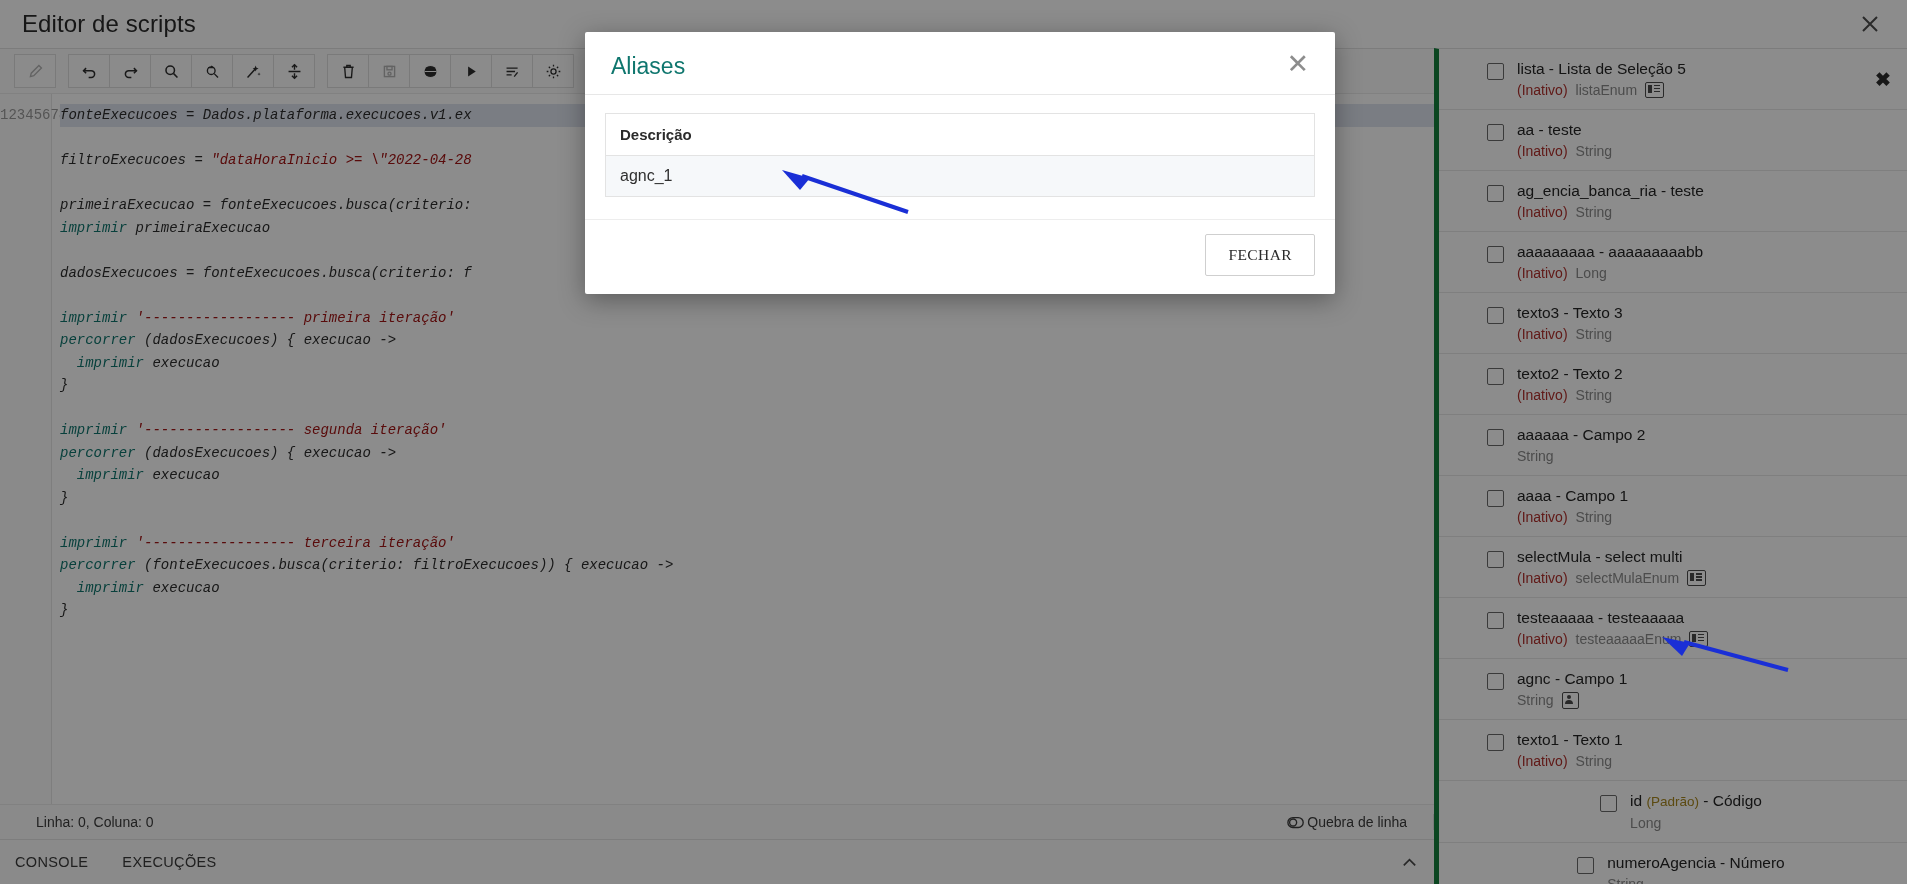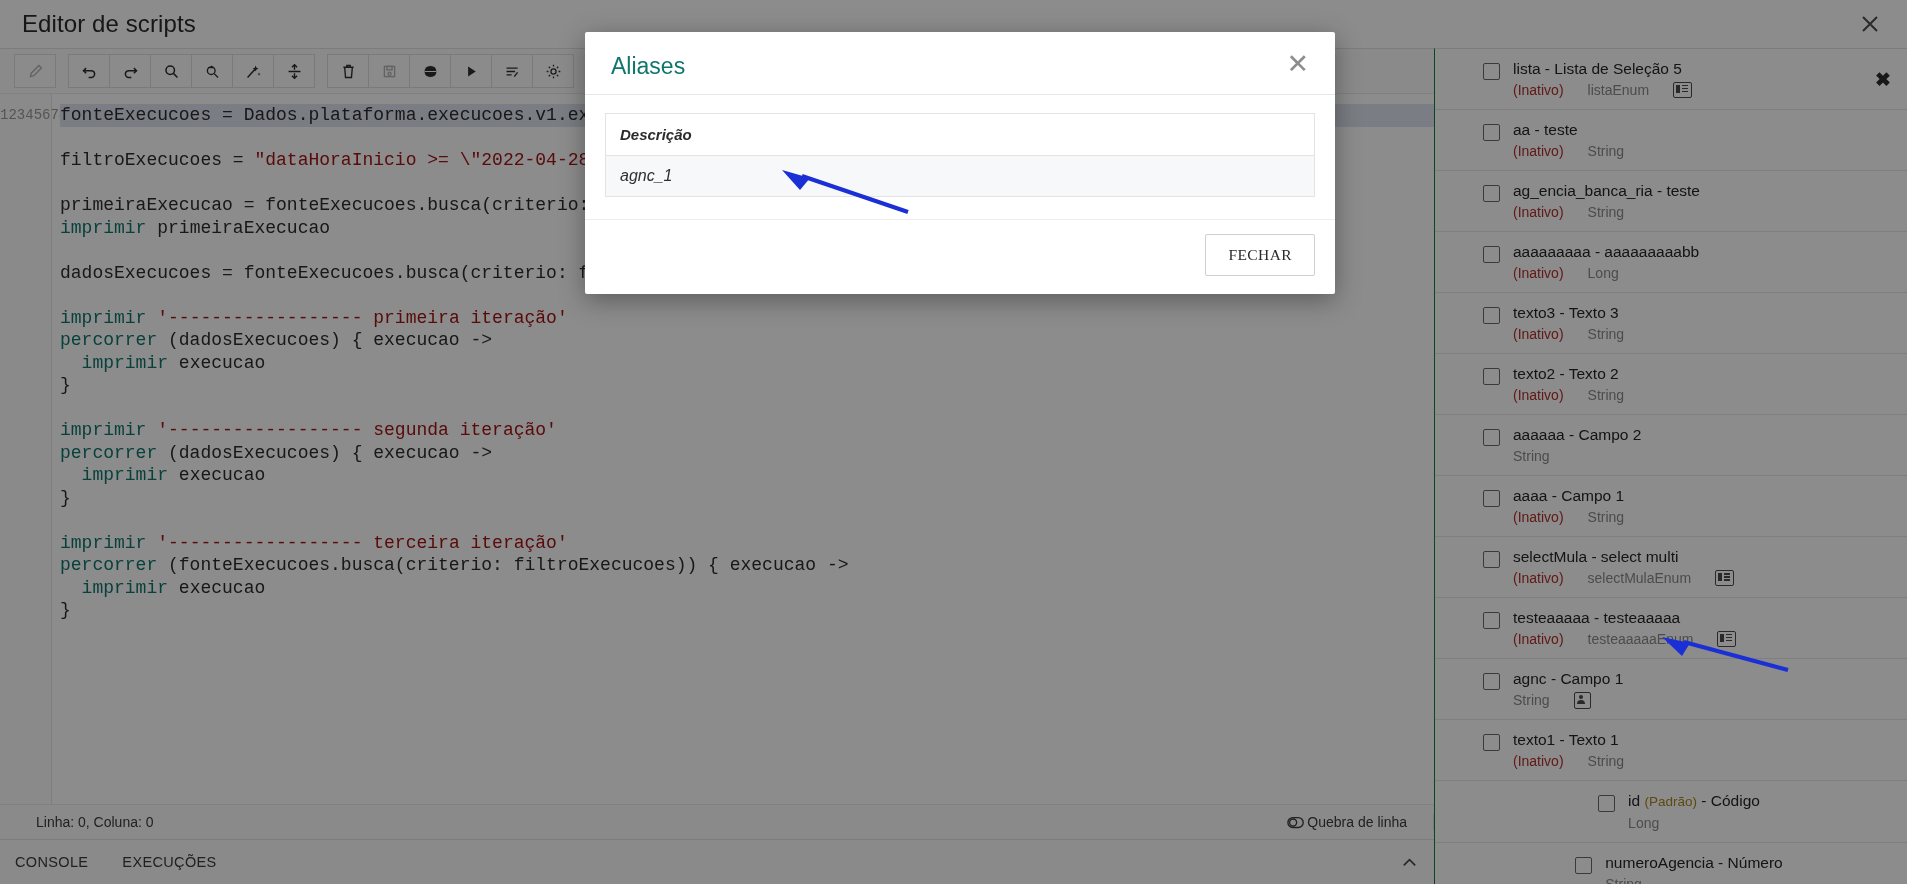--- a/index.html
+++ b/index.html
@@ -38,22 +38,22 @@
   .tb-btn.disabled{color:#b4b4b4;}
   .tb-btn svg{width:17px;height:17px;}
 
   .editor-wrap{flex:1;display:flex;background:#ffffff;position:relative;overflow:hidden;}
   .gutter{
     width:52px;flex:0 0 52px;background:#fbfbfb;border-right:1px solid #e6e6e6;
     font-family:"Liberation Mono",monospace;font-size:14px;color:#9a9a9a;
     text-align:right;padding:10px 9px 0 0;box-sizing:border-box;line-height:22.5px;
   }
   .code{
-    flex:1;font-family:"Liberation Mono",monospace;font-size:18px;line-height:22.5px;
-    padding:10px 0 0 8px;box-sizing:border-box;color:#2d2d2d;white-space:pre;overflow:hidden;
+    flex:1;font-family:"Liberation Mono",monospace;font-size:14px;line-height:22.5px;
+    padding:10px 0 0 8px;box-sizing:border-box;color:#2d2d2d;white-space:pre;overflow:hidden;font-style:italic;
   }
   .code .ln{display:block;height:22.5px;}
   .code .ln.active{background:#dfe4ef;}
   .kw{color:#0f766e;}
   .str{color:#a31515;}
 
   .editor-status{
     height:34px;display:flex;align-items:center;padding:0 0 0 36px;
     font-size:14px;color:#3c3c3c;background:#fbfbfb;border-top:1px solid #ececec;
   }
@@ -65,37 +65,37 @@
     height:44px;display:flex;align-items:center;gap:34px;padding:0 15px;
     background:#fbfbfb;border-top:1px solid #e4e4e4;
   }
   .bt-tab{font-size:14.5px;letter-spacing:.35px;color:#3b3b3b;cursor:pointer;}
   .bt-chevron{margin-left:auto;color:#4a4a4a;cursor:pointer;display:flex;align-items:center;}
   .bt-chevron svg{width:19px;height:19px;}
 
   
   .sidebar{
     width:473px;flex:0 0 473px;box-sizing:border-box;background:#ffffff;
-    border-left:1px solid #15803d;border-top:1px solid #e2e2e2;
+    border-left:5px solid #15803d;border-top:1px solid #e2e2e2;
     position:relative;overflow:hidden;
   }
   .sb-scroll{position:absolute;inset:0;overflow:hidden;}
   .sb-item{
     display:flex;align-items:flex-start;gap:13px;
     padding:10px 20px 10px 48px;box-sizing:border-box;
     border-bottom:1px solid #e8e8e8;position:relative;
   }
   .sb-item.root{padding-left:36px;justify-content:center;}
   .cbx{
     width:15px;height:15px;flex:0 0 15px;border:1.6px solid #6b6b6b;border-radius:2px;
     background:#fff;margin-top:4px;cursor:pointer;
   }
   .sb-text{display:flex;flex-direction:column;gap:3px;min-width:0;}
   .sb-title{font-size:15.5px;color:#262626;line-height:19px;}
-  .sb-sub{font-size:14px;line-height:18px;color:#8a8a8a;display:flex;align-items:center;gap:24px;}
+  .sb-sub{font-size:14px;line-height:18px;color:#8a8a8a;display:flex;align-items:center;gap:8px;}
   .inativo{color:#b0302c;}
   .padrao{color:#a8871f;font-size:13.5px;}
   .mini-ic{
     width:17px;height:14px;border:1.6px solid #4c4c4c;border-radius:2px;display:inline-block;
     position:relative;background:#fff;
   }
   .mini-ic.list::before{content:"";position:absolute;left:1.5px;top:2px;width:4px;height:8px;background:#4c4c4c;}
   .mini-ic.list::after{content:"";position:absolute;left:7.5px;top:2px;width:6px;height:8px;
     background:repeating-linear-gradient(to bottom,#4c4c4c 0 1.5px,transparent 1.5px 3px);}
   .mini-ic.person{width:15px;height:15px;}
@@ -116,21 +116,21 @@
     background:#ffffff;box-shadow:0 6px 26px rgba(0,0,0,.35);
     border-radius:2px;z-index:5;
   }
   .modal-head{
     padding:20px 26px 14px 26px;display:flex;align-items:flex-start;
     border-bottom:1px solid #e7e7e7;
   }
   .modal-title{font-size:23px;color:#0f766e;line-height:28px;}
   .modal-x{margin-left:auto;font-size:27px;color:#8d8d8d;cursor:pointer;line-height:24px;}
   .modal-body{padding:18px 20px 6px 20px;}
-  .alias-table{width:100%;border:1px solid #e3e3e3;border-collapse:collapse;font-style:italic;}
+  .alias-table{width:100%;border:1px solid #e3e3e3;border-collapse:collapse;}
   .alias-table th{
     text-align:left;font-size:15px;font-weight:bold;color:#2b2b2b;
     padding:12px 14px;border-bottom:1px solid #e3e3e3;background:#ffffff;
   }
   .alias-table td{
     font-size:16px;color:#2f2f2f;padding:11px 14px;border-bottom:1px solid #15803d;
   }
   .alias-table tr.odd td{background:#f6f8fa;}
   .alias-table tr:last-child td{border-bottom:none;}
   .modal-foot{padding:14px 20px 18px 20px;display:flex;justify-content:flex-end;

